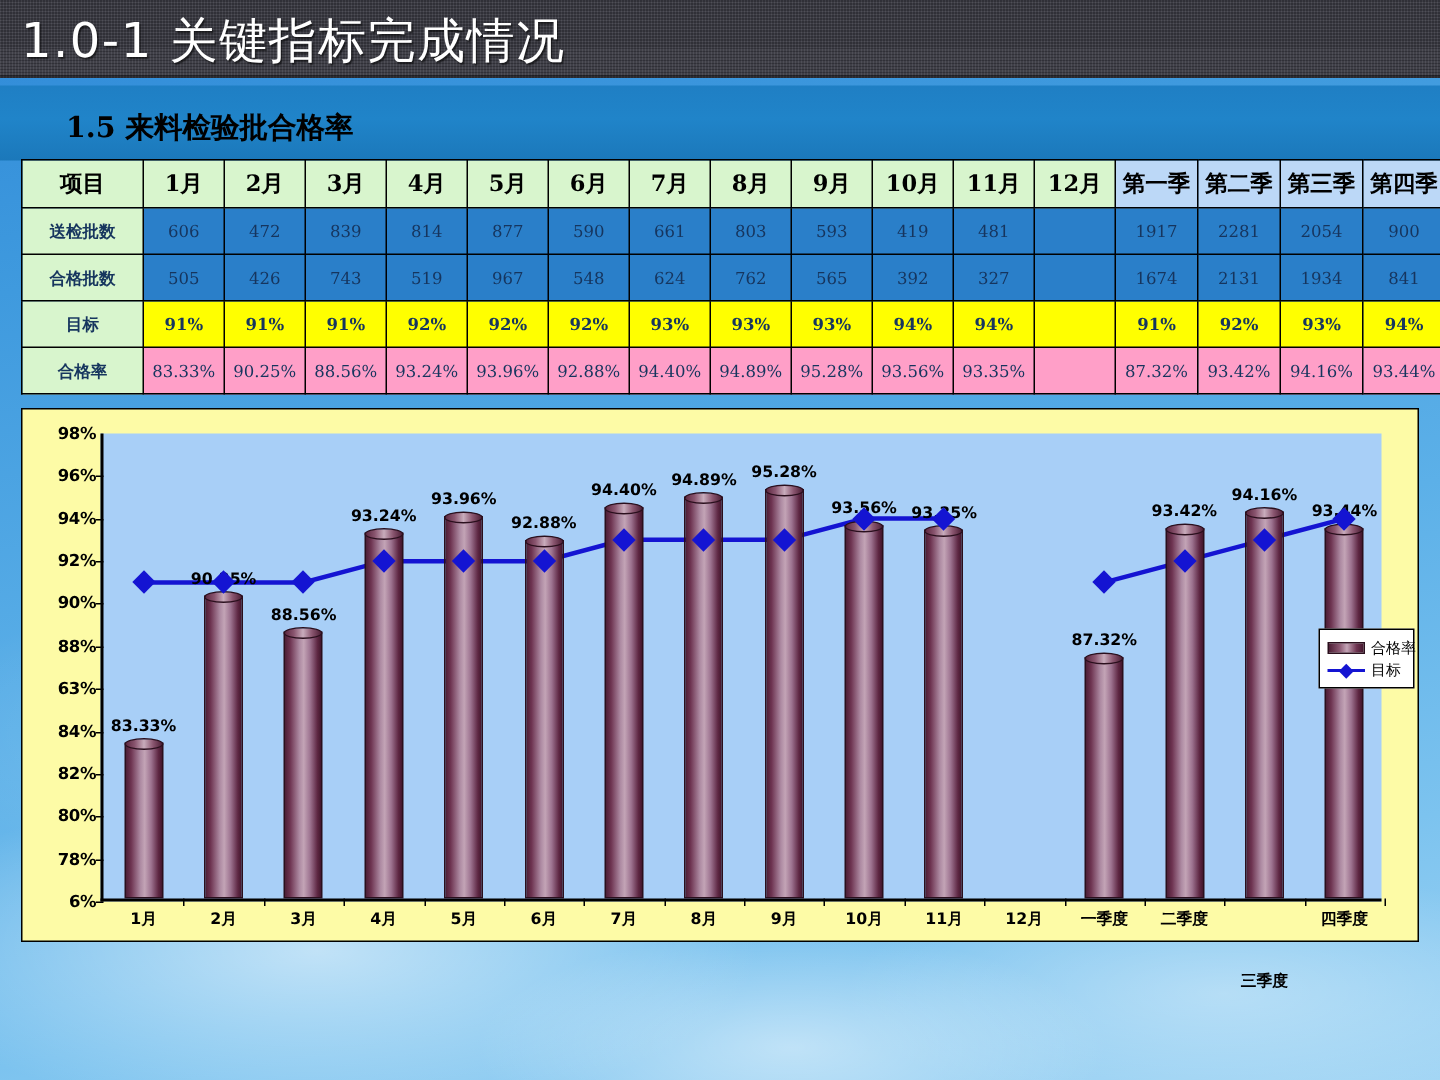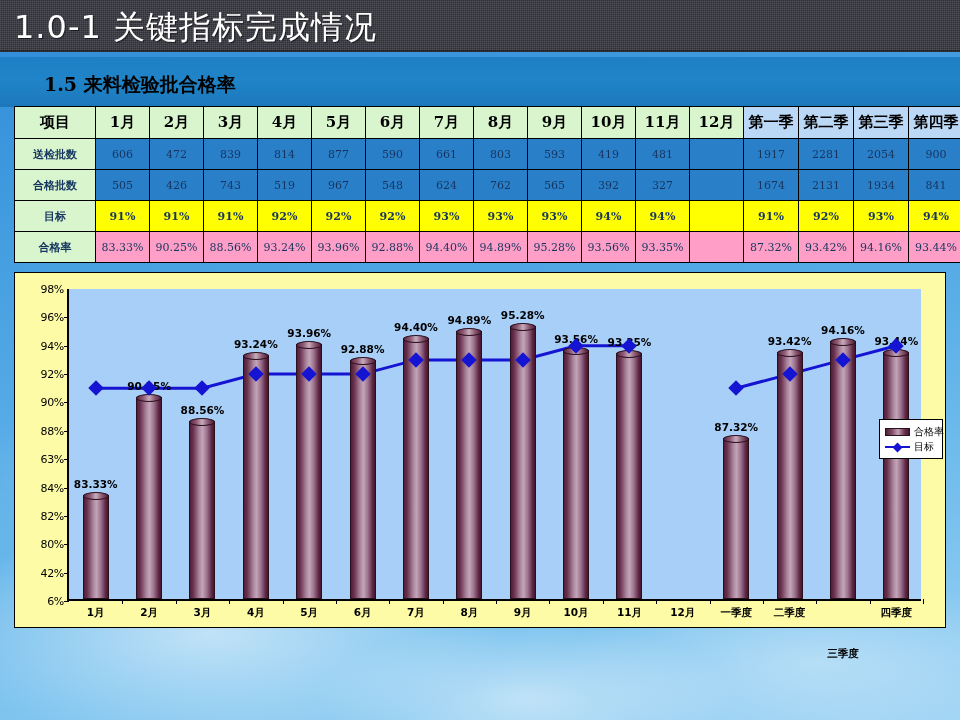--- a/index.html
+++ b/index.html
@@ -71,21 +71,21 @@
     background:#fdfba6;border:1px solid #000;box-sizing:border-box;
   }
   .plot{
     position:absolute;left:52px;top:16px;width:854px;height:312px;
     background:#a8cff7;border-left:2px solid #000;border-bottom:2px solid #000;
     box-sizing:border-box;
   }
   .ytick{
     position:absolute;right:100%;margin-right:5px;transform:translateY(-50%);
     font-size:11px;color:#000;font-family:"DejaVu Sans","Liberation Sans",sans-serif;
-    white-space:nowrap;font-weight:normal;letter-spacing:-.3px;
+    white-space:nowrap;font-weight:bold;letter-spacing:-.3px;
   }
   .tickmark{position:absolute;left:-5px;width:5px;height:0;border-top:1px solid #000;}
   .xtick{
     position:absolute;top:100%;margin-top:7px;transform:translateX(-50%);
     font-size:10.5px;color:#000;white-space:nowrap;font-weight:bold;
     font-family:"DejaVu Sans","Liberation Sans",sans-serif;
   }
   .xgrid{position:absolute;top:100%;height:5px;width:0;border-left:1px solid #000;}
 
   .bar{
@@ -257,21 +257,21 @@
       <div class="ytick" style="top: 141.818px;">88%</div>
       <div class="tickmark" style="top: 141.818px;"></div>
       <div class="ytick" style="top: 170.182px;">63%</div>
       <div class="tickmark" style="top: 170.182px;"></div>
       <div class="ytick" style="top: 198.545px;">84%</div>
       <div class="tickmark" style="top: 198.545px;"></div>
       <div class="ytick" style="top: 226.909px;">82%</div>
       <div class="tickmark" style="top: 226.909px;"></div>
       <div class="ytick" style="top: 255.273px;">80%</div>
       <div class="tickmark" style="top: 255.273px;"></div>
-      <div class="ytick" style="top: 283.636px;">42%</div>
+      <div class="ytick" style="top: 283.636px;">78%</div>
       <div class="tickmark" style="top: 283.636px;"></div>
       <div class="ytick" style="top: 312px;">6%</div>
       <div class="tickmark" style="top: 312px;"></div>
       <div class="xtick" style="left: 26.6875px;">1月</div>
       <div class="xgrid" style="left: 53.375px;"></div>
       <div class="xtick" style="left: 80.0625px;">2月</div>
       <div class="xgrid" style="left: 106.75px;"></div>
       <div class="xtick" style="left: 133.438px;">3月</div>
       <div class="xgrid" style="left: 160.125px;"></div>
       <div class="xtick" style="left: 186.812px;">4月</div>

